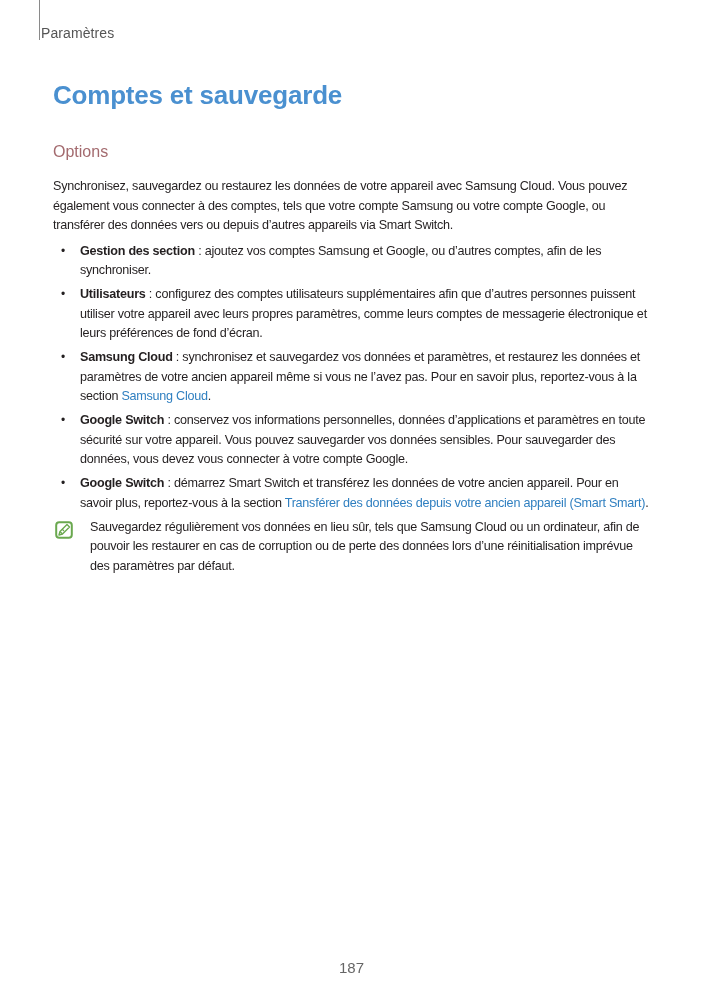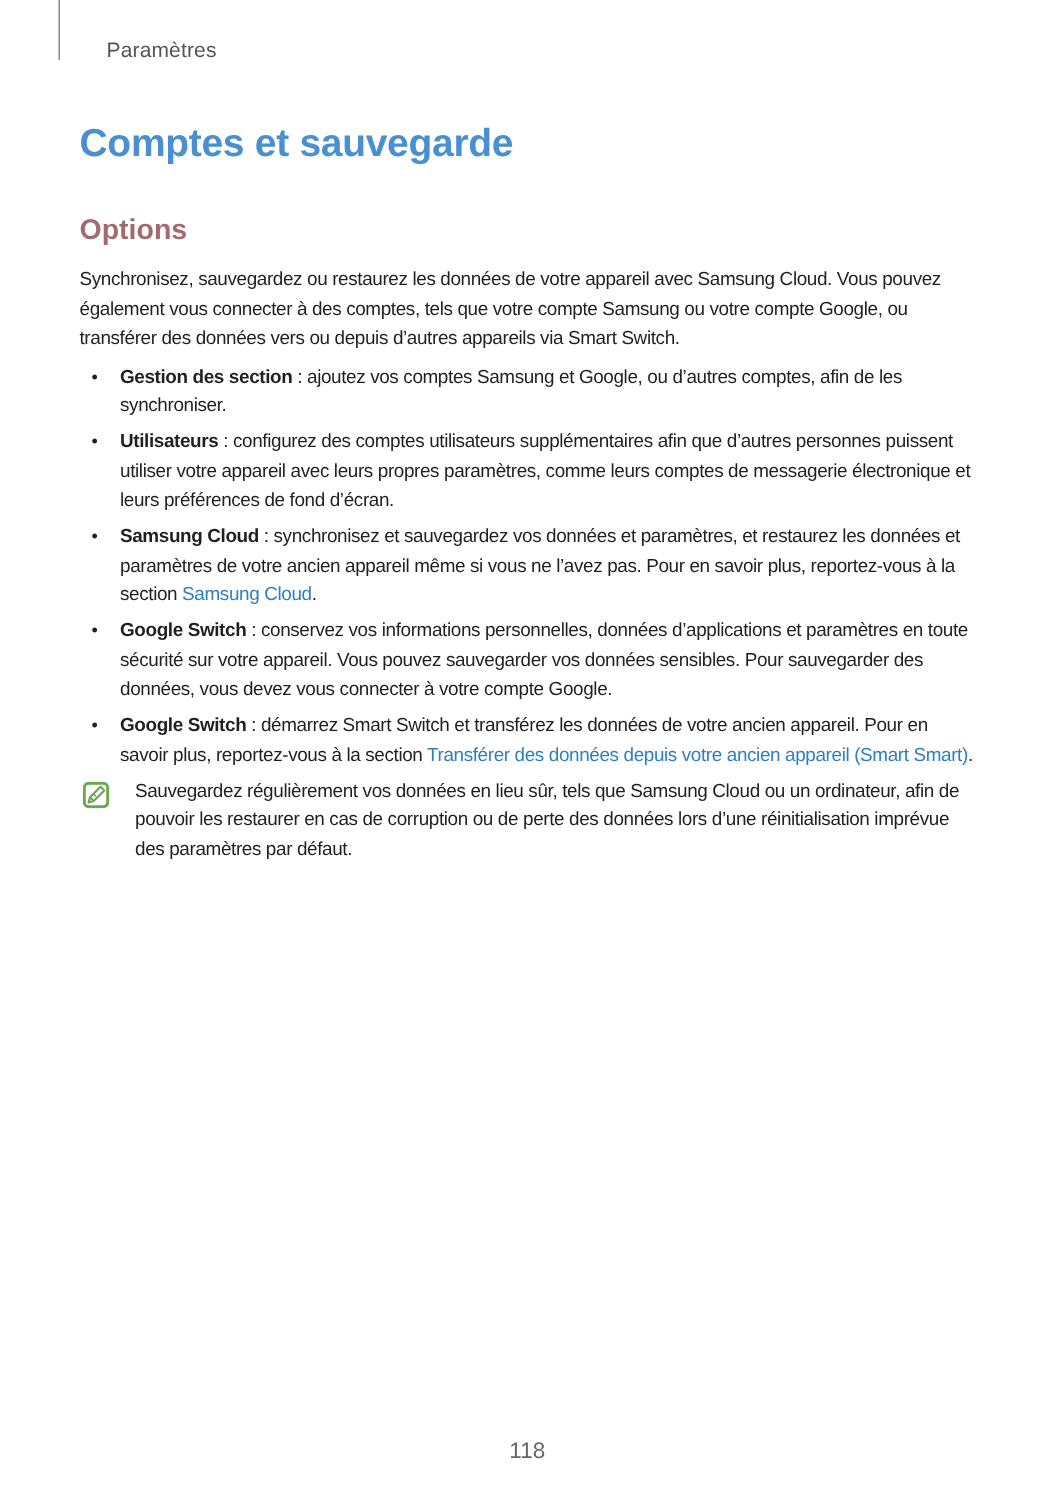--- a/index.html
+++ b/index.html
@@ -1,23 +1,23 @@
 <!DOCTYPE html>
 <html><head>
   <meta charset="utf-8">
   <style>
     html, body { margin: 0; padding: 0; background: #ffffff; }
     body {
       width: 703px; height: 994px; position: relative; overflow: hidden;
       font-family: "Liberation Sans", sans-serif; color: #231f20;
     }
     .header-rule { position: absolute; left: 39px; top: 0; width: 1px; height: 40px; background: #8a8a8a; }
-    .header-label { position: absolute; left: 71px; top: 25px; font-size: 14px; color: #555; letter-spacing: 0.1px; }
+    .header-label { position: absolute; left: 41px; top: 25px; font-size: 14px; color: #555; letter-spacing: 0.1px; }
     .page-title { position: absolute; left: 53px; top: 80px; margin: 0; font-size: 26px; font-weight: 700; color: #4a90d0; letter-spacing: -0.2px; }
-    .section-title { position: absolute; left: 53px; top: 143px; margin: 0; font-size: 19px; font-weight: 700; color: #a36a6e; }
+    .section-title { position: absolute; left: 53px; top: 143px; margin: 0; font-size: 16px; font-weight: 400; color: #a36a6e; }
     .content { position: absolute; left: 53px; top: 177px; width: 600px; font-size: 12.6px; line-height: 19.5px; letter-spacing: -0.25px; }
     .content p { margin: 0 0 6px 0; }
     .content b { font-weight: 700; }
     .link { color: #2f7fc0; }
     ul.bullets { list-style: none; margin: 0; padding: 0; }
     ul.bullets li { position: relative; padding-left: 27px; margin-bottom: 4.5px; }
     ul.bullets li .dot { position: absolute; left: 8px; top: 0; font-size: 12px; }
     .note { position: relative; padding-left: 37px; margin-top: 1px; }
     .note-icon { position: absolute; left: 2px; top: 3px; width: 18px; height: 18px; }
     .page-number { position: absolute; left: 0; width: 703px; top: 959px; text-align: center; font-size: 15px; color: #666; }
@@ -61,13 +61,13 @@
     <svg class="note-icon" viewBox="0 0 18 18">
       <rect x="1.2" y="1.2" width="15.6" height="15.6" rx="3" ry="3" fill="none" stroke="#6aa84f" stroke-width="2"></rect>
       <path d="M4 14 L5 10.5 L12 3.5 L14.5 6 L7.5 13 Z" fill="none" stroke="#6aa84f" stroke-width="1.4" stroke-linejoin="round"></path>
       <path d="M5 10.5 L7.5 13" stroke="#6aa84f" stroke-width="1.2"></path>
       <path d="M7 8 L9 10" stroke="#6aa84f" stroke-width="1.1"></path>
     </svg>
     <span>Sauvegardez régulièrement vos données en lieu sûr, tels que Samsung Cloud ou un ordinateur, afin de pouvoir les restaurer en cas de corruption ou de perte des données lors d’une réinitialisation imprévue des paramètres par défaut.</span>
   </div>
 </div>
 
-<div class="page-number">118</div>
+<div class="page-number">187</div>
 
 </body></html>

